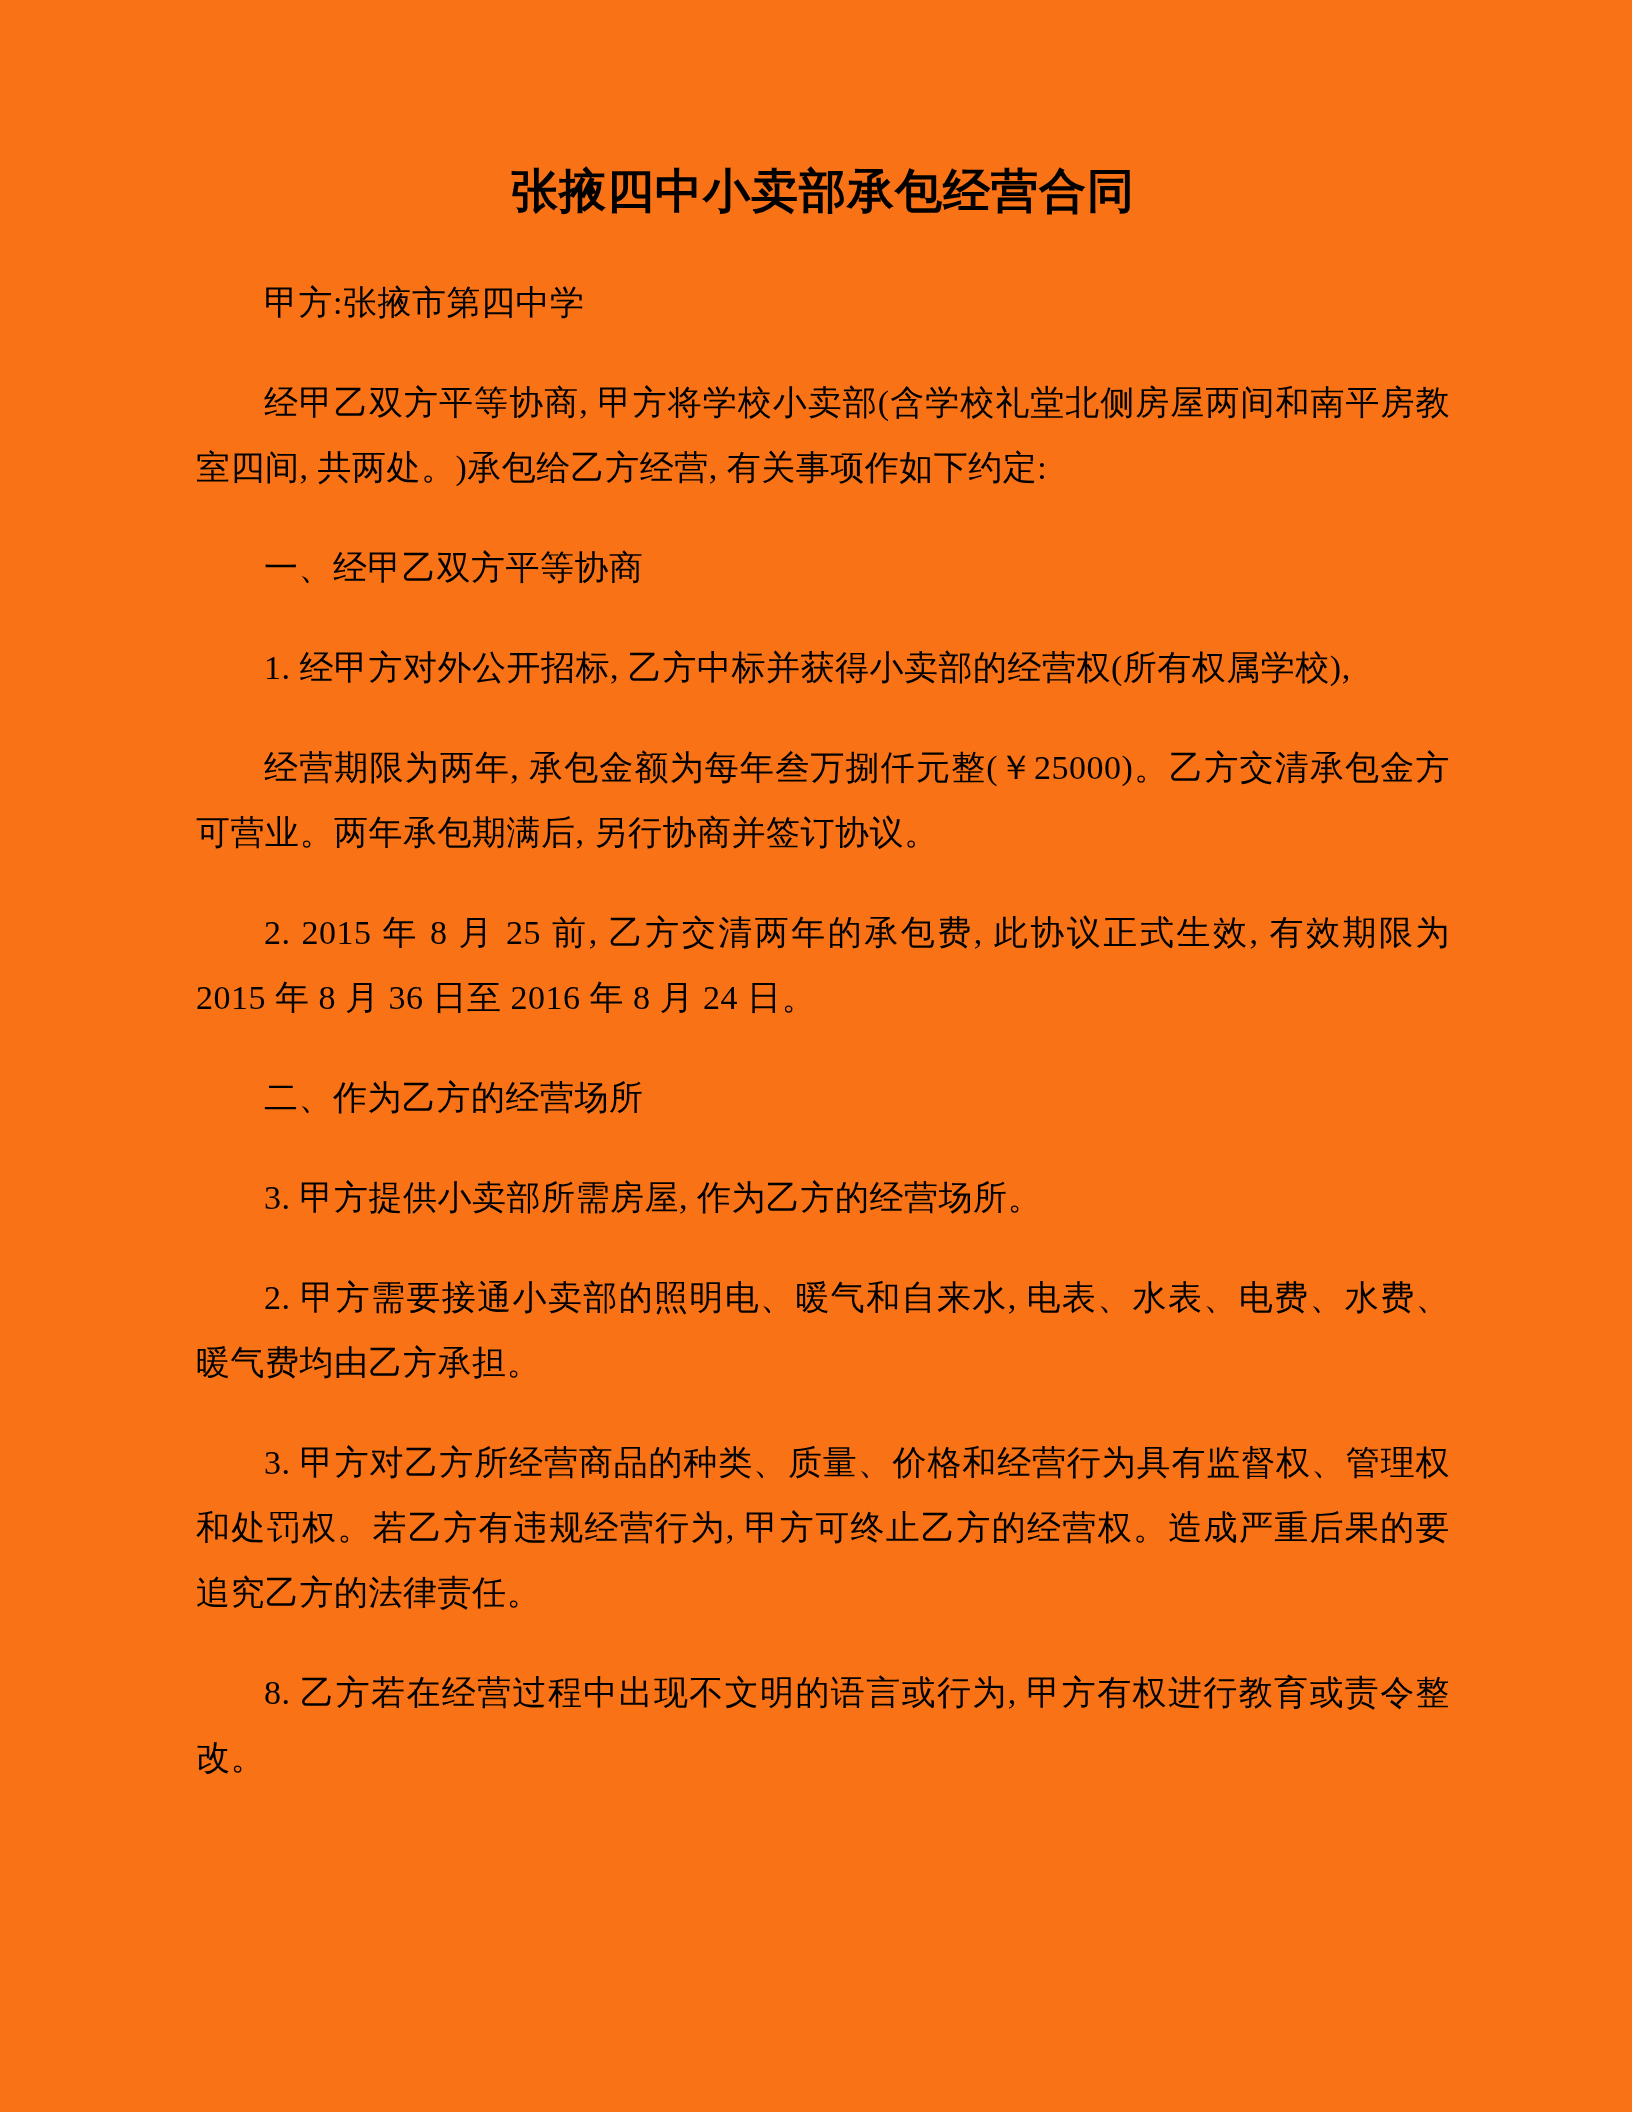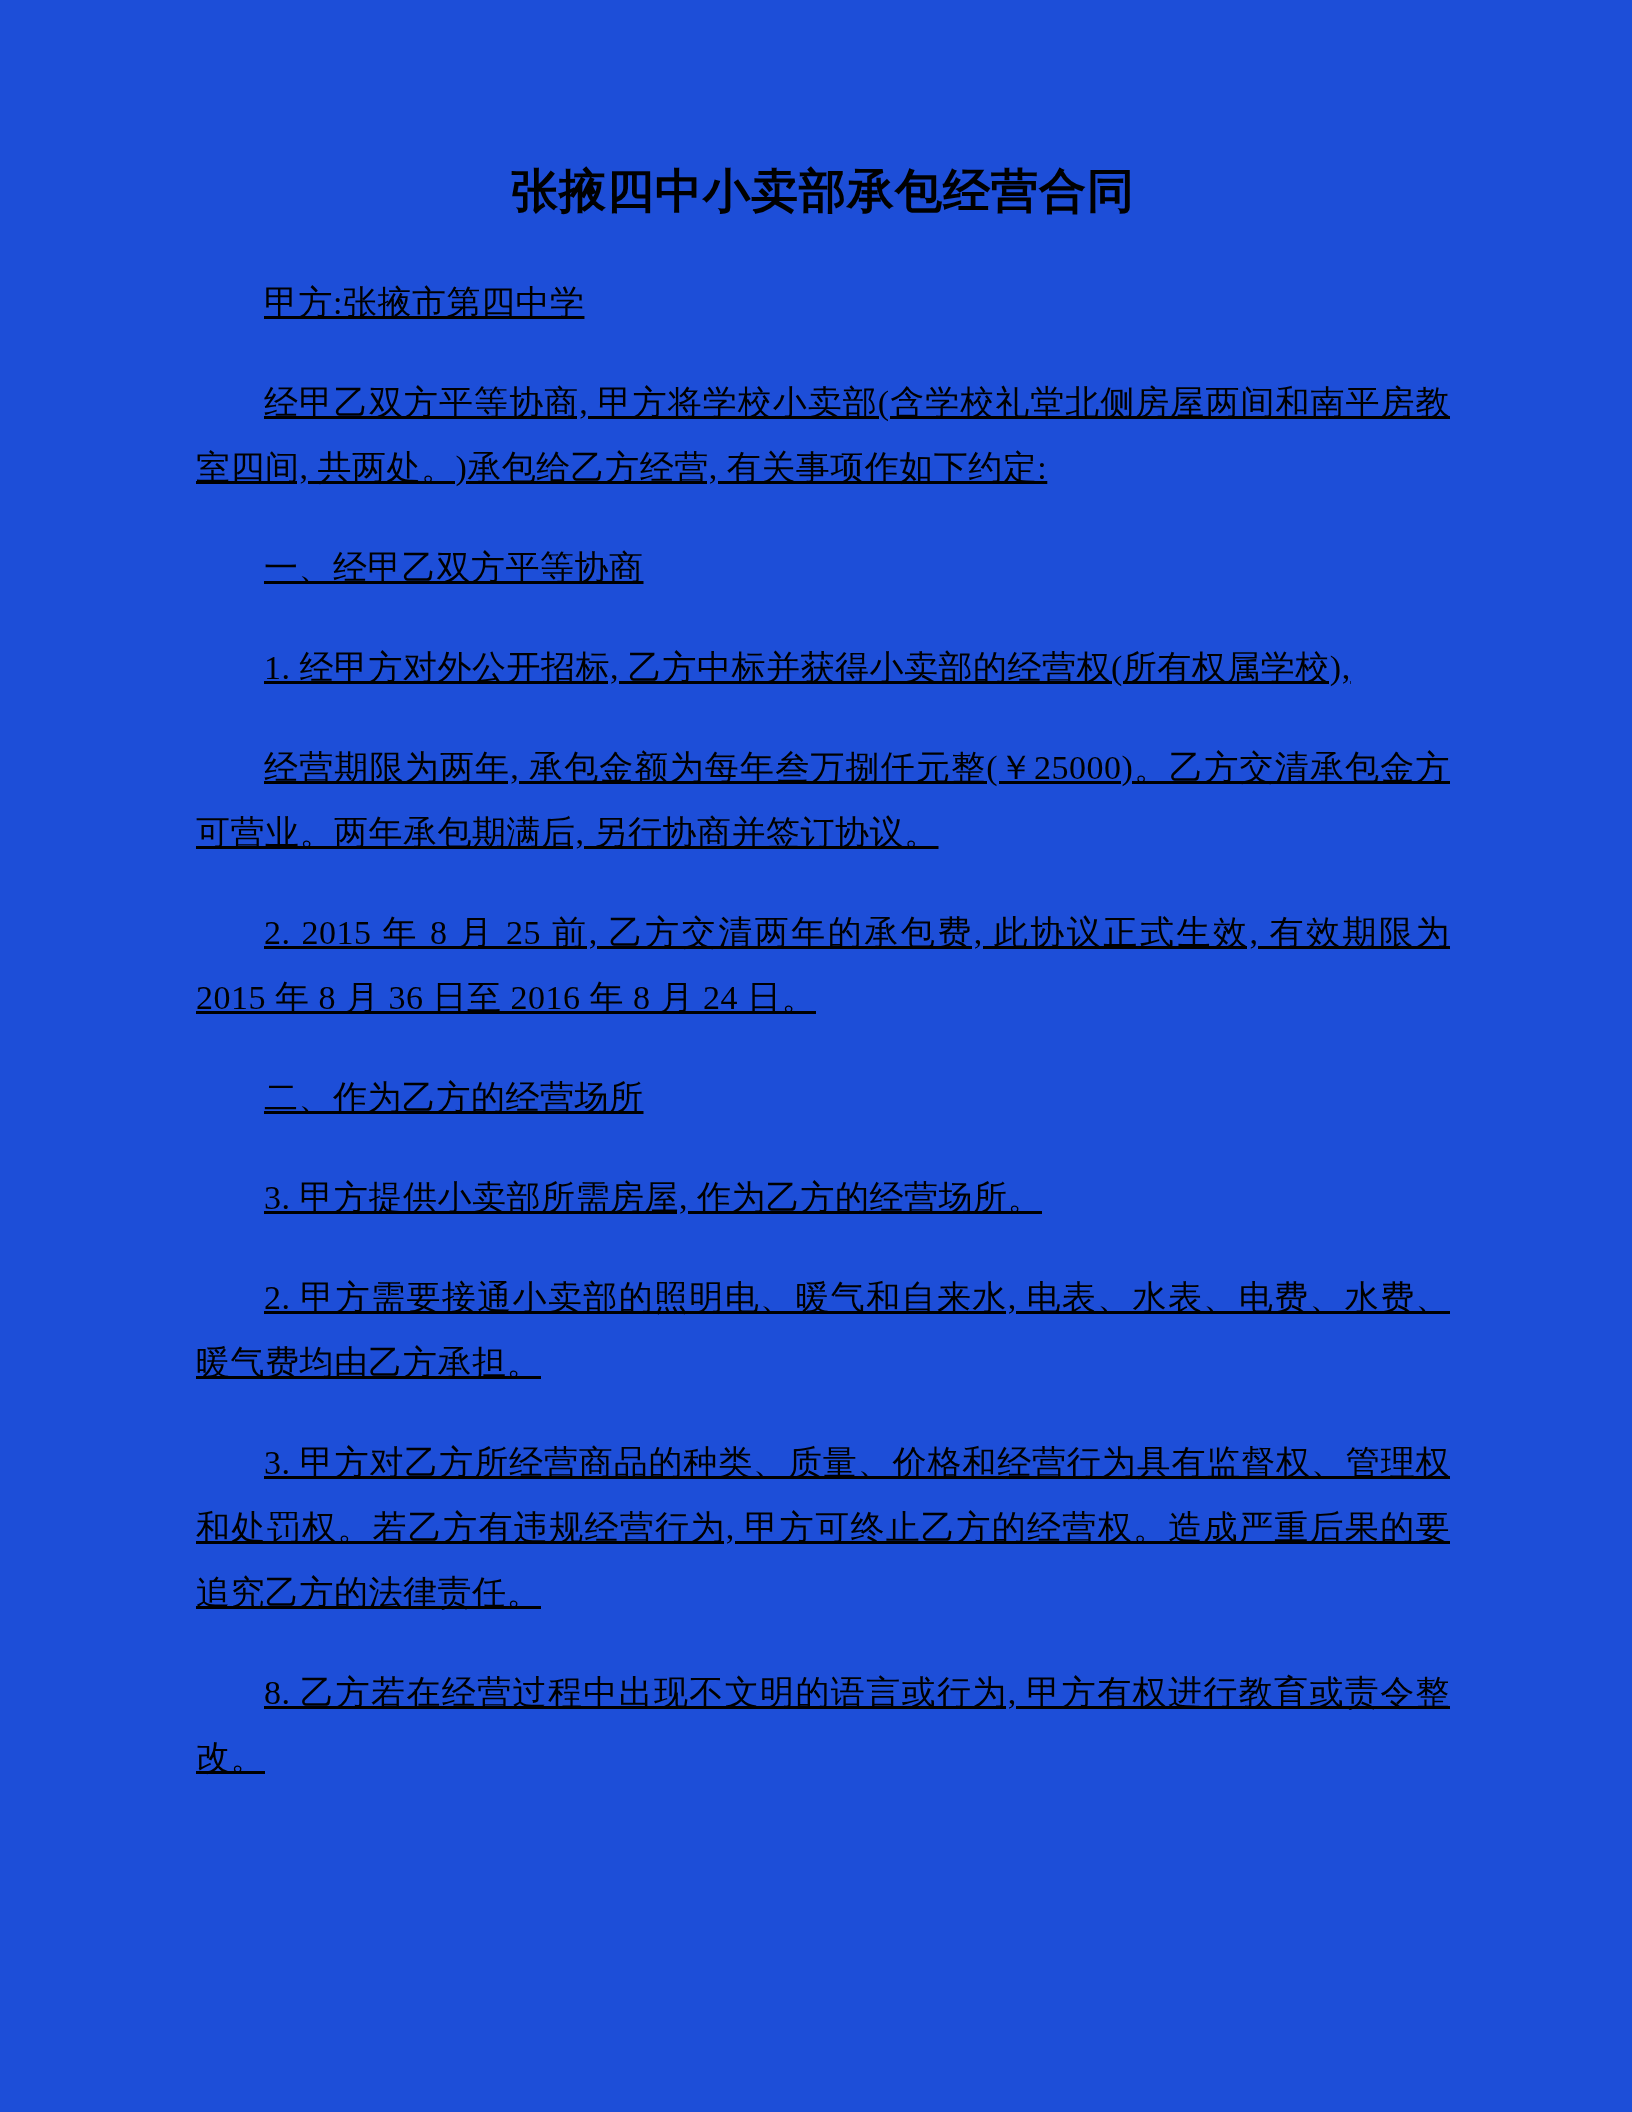--- a/index.html
+++ b/index.html
@@ -5,42 +5,41 @@
   html, body {
     margin: 0;
     padding: 0;
     background: #ffffff;
   }
   .page {
     position: relative;
     width: 1632px;
     height: 2112px;
     box-sizing: border-box;
-    background: #1d4ed8;
+    background: #f97316;
     color: #000000;
     padding: 158px 182px 0 196px;
     font-family: "Liberation Serif", "DejaVu Serif", serif;
     font-size: 34px;
     overflow: hidden;
   }
   .doc-title {
     text-align: center;
     font-size: 47px;
     font-weight: bold;
     line-height: 66px;
     margin: 0 0 46px 0;
     letter-spacing: 1px;
   }
   .para {
     margin: 0 0 35px 0;
     line-height: 65px;
     text-indent: 2em;
     text-align: justify;
     letter-spacing: 0.5px;
-    text-decoration: underline;
   }
   .para:last-child {
     margin-bottom: 0;
   }
 </style>
 </head>
 <body>
 
 <div class="page">
 

